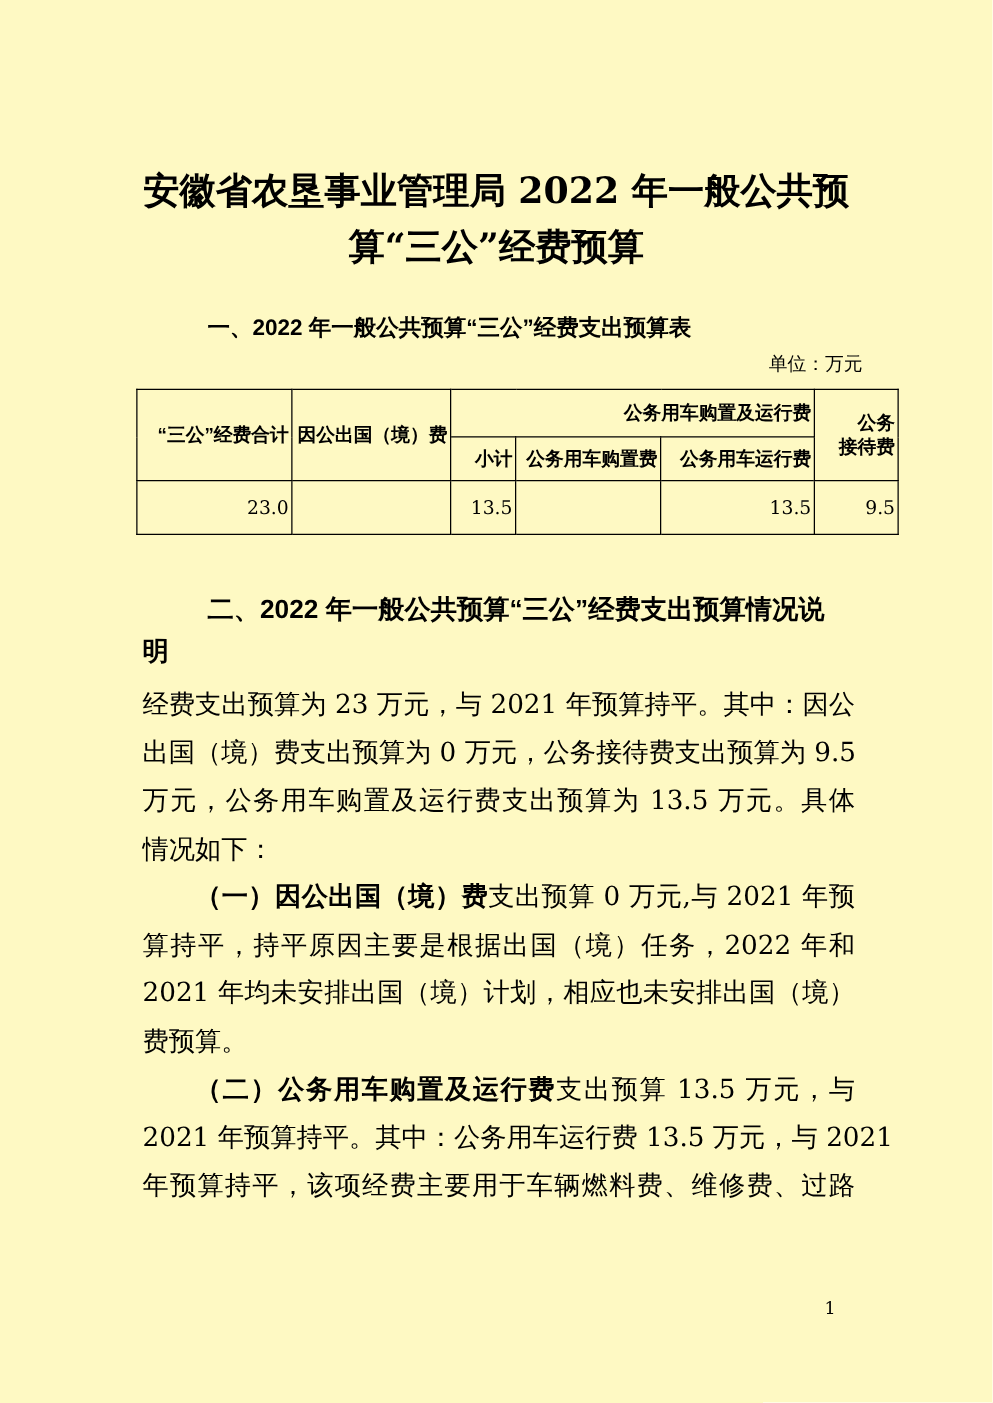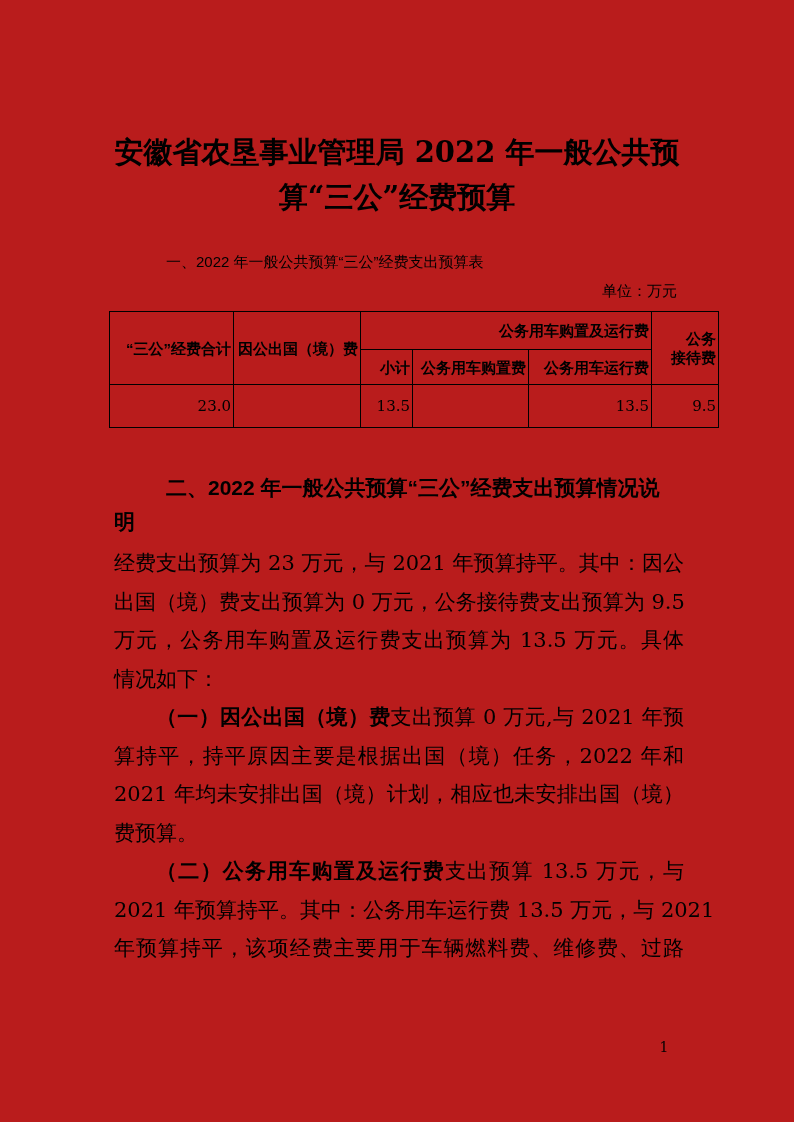--- a/index.html
+++ b/index.html
@@ -1,20 +1,20 @@
 <!DOCTYPE html>
 <html><head>
 <meta charset="utf-8">
 <style>
   html, body { margin: 0; padding: 0; background: #ffffff; }
   .page {
     position: relative;
     width: 794px;
     height: 1122px;
-    background: #b91c1c;
+    background: #fef9c3;
     color: #000000;
     font-family: "DejaVu Serif", serif;
     overflow: hidden;
   }
 
   
   .doc-title {
     position: absolute;
     top: 130px;
     left: 0;
@@ -29,29 +29,29 @@
   .title-line { display: block; }
 
   
   .sec1-heading {
     position: absolute;
     top: 249px;
     left: 114px;
     width: 570px;
     text-indent: 52px;
     font-family: "Liberation Sans", sans-serif;
-    font-weight: normal;
-    font-size: 15px;
+    font-weight: bold;
+    font-size: 18px;
     line-height: 26px;
   }
 
   .unit-label {
     position: absolute;
     top: 281px;
-    left: 107px;
+    left: 120px;
     width: 570px;
     text-align: right;
     font-size: 15px;
     line-height: 20px;
   }
 
   
   .budget-table {
     position: absolute;
     top: 311px;

